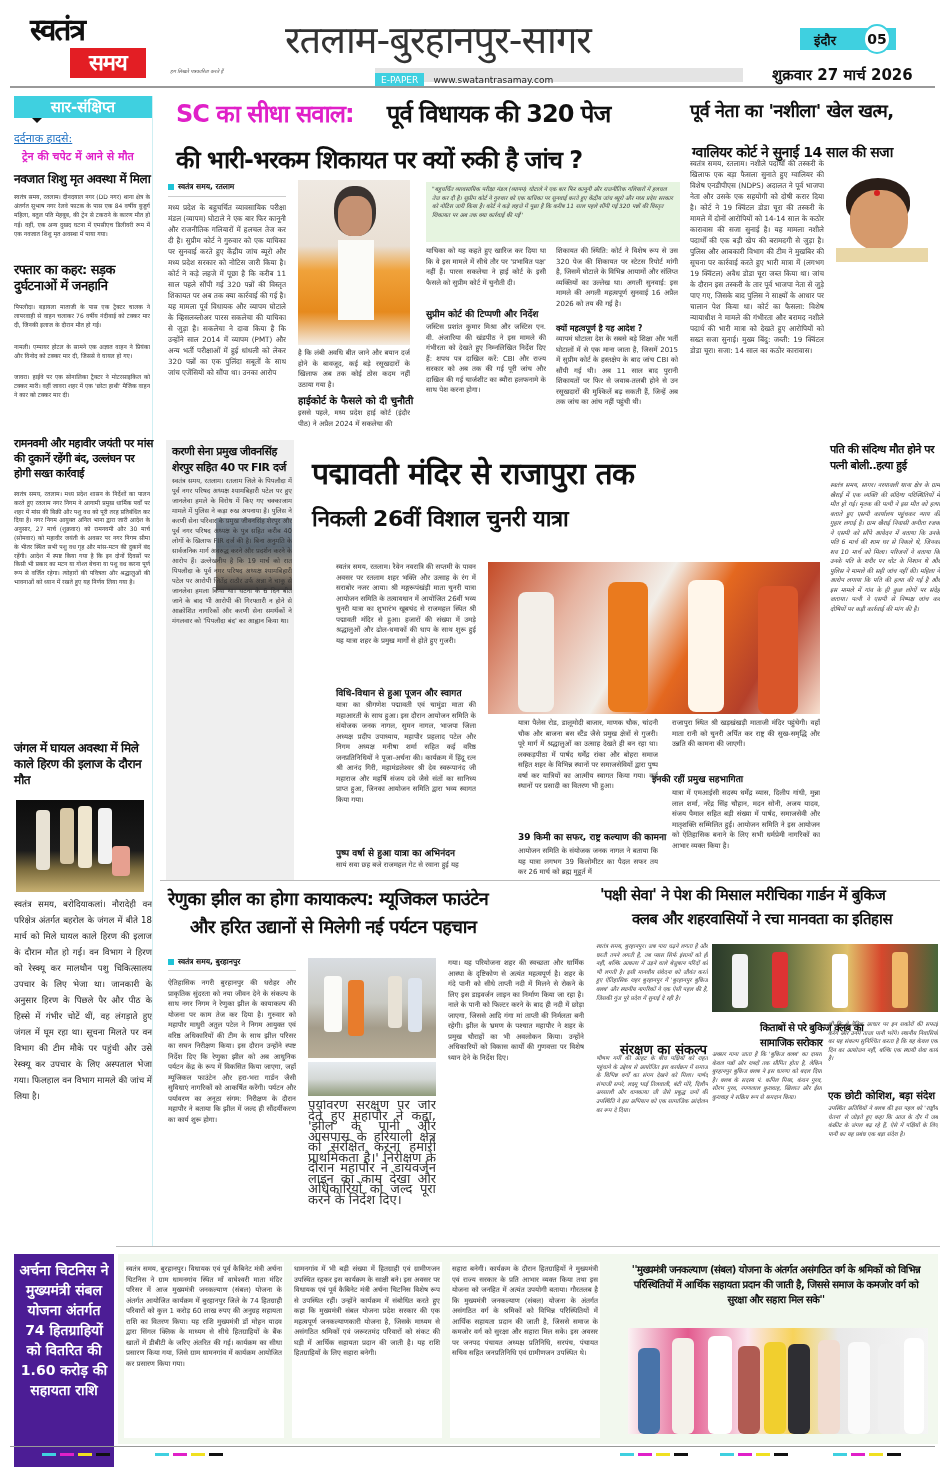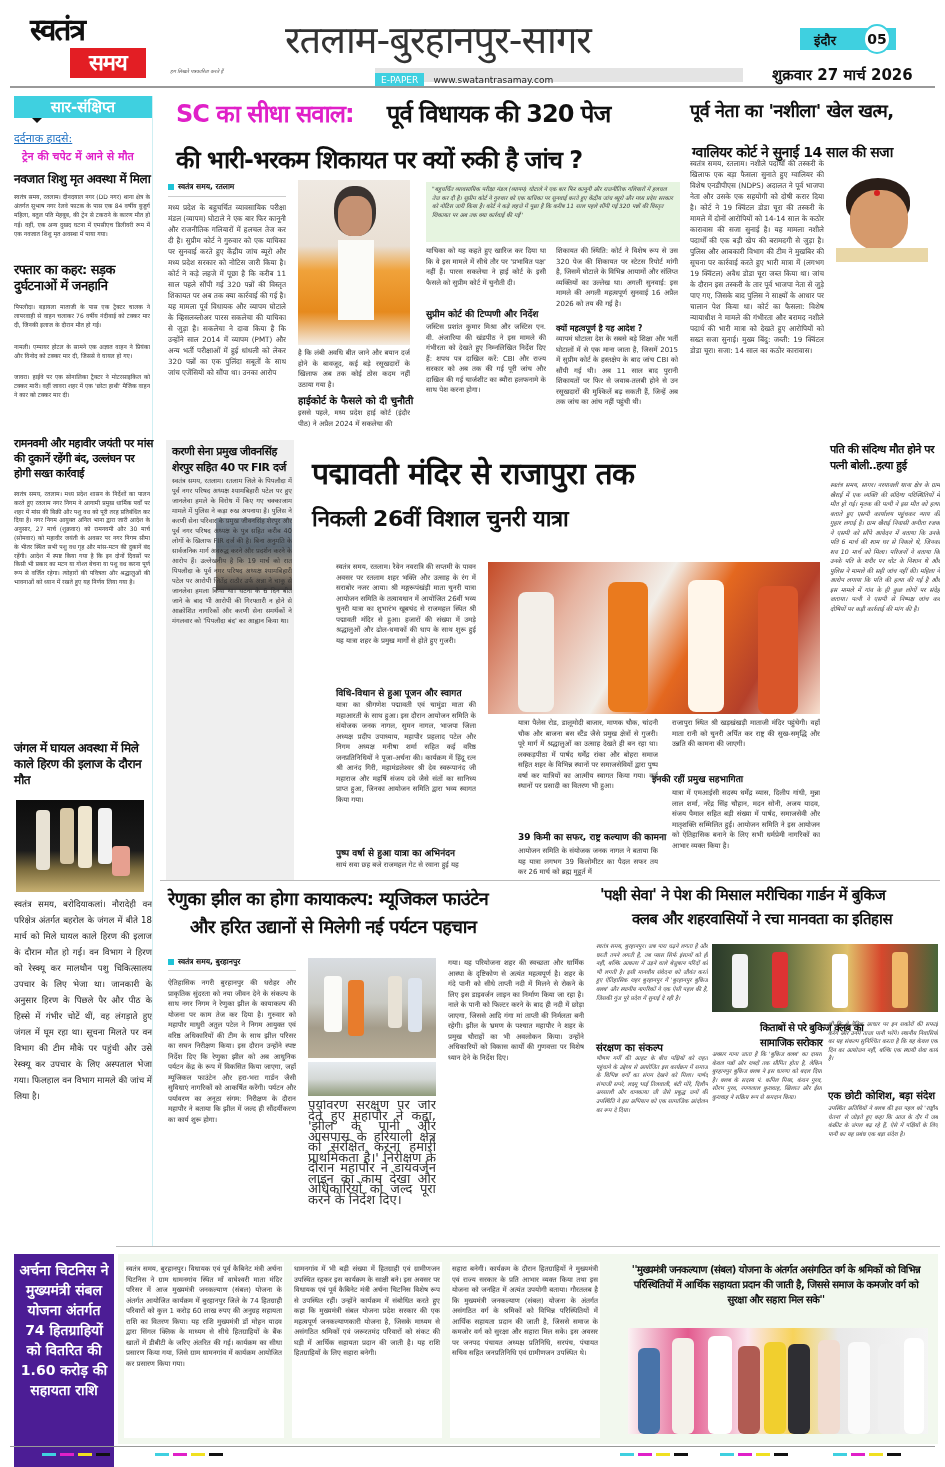--- a/index.html
+++ b/index.html
@@ -170,21 +170,21 @@
   </div>
   <div class="abs photo" style="left:308px;top:1062px;width:128px;height:34px;background:linear-gradient(180deg,#e6ebef 0%,#d4d8d6 50%,#8f9a7a 100%);"></div>
   <div class="abs txt" style="left:308px;top:1100px;width:128px;height:140px;font-size:13px;">पर्यावरण संरक्षण पर जोर देते हुए महापौर ने कहा, 'झील के पानी और आसपास के हरियाली क्षेत्र को संरक्षित करना हमारी प्राथमिकता है।' निरीक्षण के दौरान महापौर ने डायवर्जन लाइन का काम देखा और अधिकारियों को जल्द पूरा करने के निर्देश दिए।</div>
   <div class="abs txt" style="left:448px;top:958px;width:136px;height:282px;font-size:7px;">गया। यह परियोजना शहर की स्वच्छता और धार्मिक आस्था के दृष्टिकोण से अत्यंत महत्वपूर्ण है। शहर के गंदे पानी को सीधे ताप्ती नदी में मिलने से रोकने के लिए इस डाइवर्जन लाइन का निर्माण किया जा रहा है। नाले के पानी को फिल्टर करने के बाद ही नदी में छोड़ा जाएगा, जिससे आदि गंगा मां ताप्ती की निर्मलता बनी रहेगी। झील के भ्रमण के पश्चात महापौर ने शहर के प्रमुख चौराहों का भी अवलोकन किया। उन्होंने अधिकारियों को विकास कार्यों की गुणवत्ता पर विशेष ध्यान देने के निर्देश दिए।</div>
 </section>
 
 <section>
   <div class="abs hd" style="left:600px;top:884px;font-size:15px;white-space:nowrap;">'पक्षी सेवा' ने पेश की मिसाल मरीचिका गार्डन में बुकिज</div>
   <div class="abs hd" style="left:632px;top:908px;font-size:15px;white-space:nowrap;">क्लब और शहरवासियों ने रचा मानवता का इतिहास</div>
   <div class="abs txt it" style="left:596px;top:942px;width:112px;height:96px;font-size:5.8px;line-height:8.6px;">स्वतंत्र समय, बुरहानपुर। जब पारा चढ़ने लगता है और धरती तपने लगती है, तब प्यास सिर्फ इंसानों को ही नहीं, बल्कि आकाश में उड़ने वाले बेजुबान परिंदों को भी लगती है। इसी मानवीय संवेदना को जीवंत करते हुए ऐतिहासिक शहर बुरहानपुर में 'बुरहानपुर बुकिज क्लब' और स्थानीय नागरिकों ने एक ऐसी पहल की है, जिसकी गूंज पूरे प्रदेश में सुनाई दे रही है।</div>
-  <div class="abs sub" style="left:596px;top:1040px;font-size:10px;">संरक्षण का संकल्प</div>
+  <div class="abs sub" style="left:620px;top:1040px;font-size:13px;">संरक्षण का संकल्प</div>
   <div class="abs txt it" style="left:596px;top:1054px;width:112px;height:186px;font-size:5.8px;line-height:8.6px;">भीषण गर्मी की आहट के बीच पक्षियों को राहत पहुंचाने के उद्देश्य से आयोजित इस कार्यक्रम में समाज के विभिन्न वर्गों का संगम देखने को मिला। पार्षद संभाजी सपरे, लक्ष्मू भाई तिलवाली, बंटी मोरे, दिलीप अरसाली और वानकाया जी जैसे प्रबुद्ध जनों की उपस्थिति ने इस अभियान को एक सामाजिक आंदोलन का रूप दे दिया।</div>
 
   <div class="abs photo" style="left:712px;top:944px;width:226px;height:68px;background:linear-gradient(90deg,#2a3a2a 0%,#5d6c3f 30%,#e0c06a 60%,#d6482d 75%,#48663a 100%);">
     <div style="position:absolute;left:20px;top:10px;width:16px;height:54px;background:#f3f3f3;border-radius:4px;"></div>
     <div style="position:absolute;left:60px;top:8px;width:16px;height:56px;background:#d33;border-radius:4px;"></div>
     <div style="position:absolute;left:120px;top:10px;width:16px;height:54px;background:#fff;border-radius:4px;"></div>
     <div style="position:absolute;left:180px;top:8px;width:16px;height:56px;background:#f0b86a;border-radius:4px;"></div>
   </div>
 
   <div class="abs hd" style="left:712px;top:1020px;width:110px;font-size:10px;line-height:15px;margin-left:48px;">किताबों से परे बुकिज क्लब का सामाजिक सरोकार</div>

